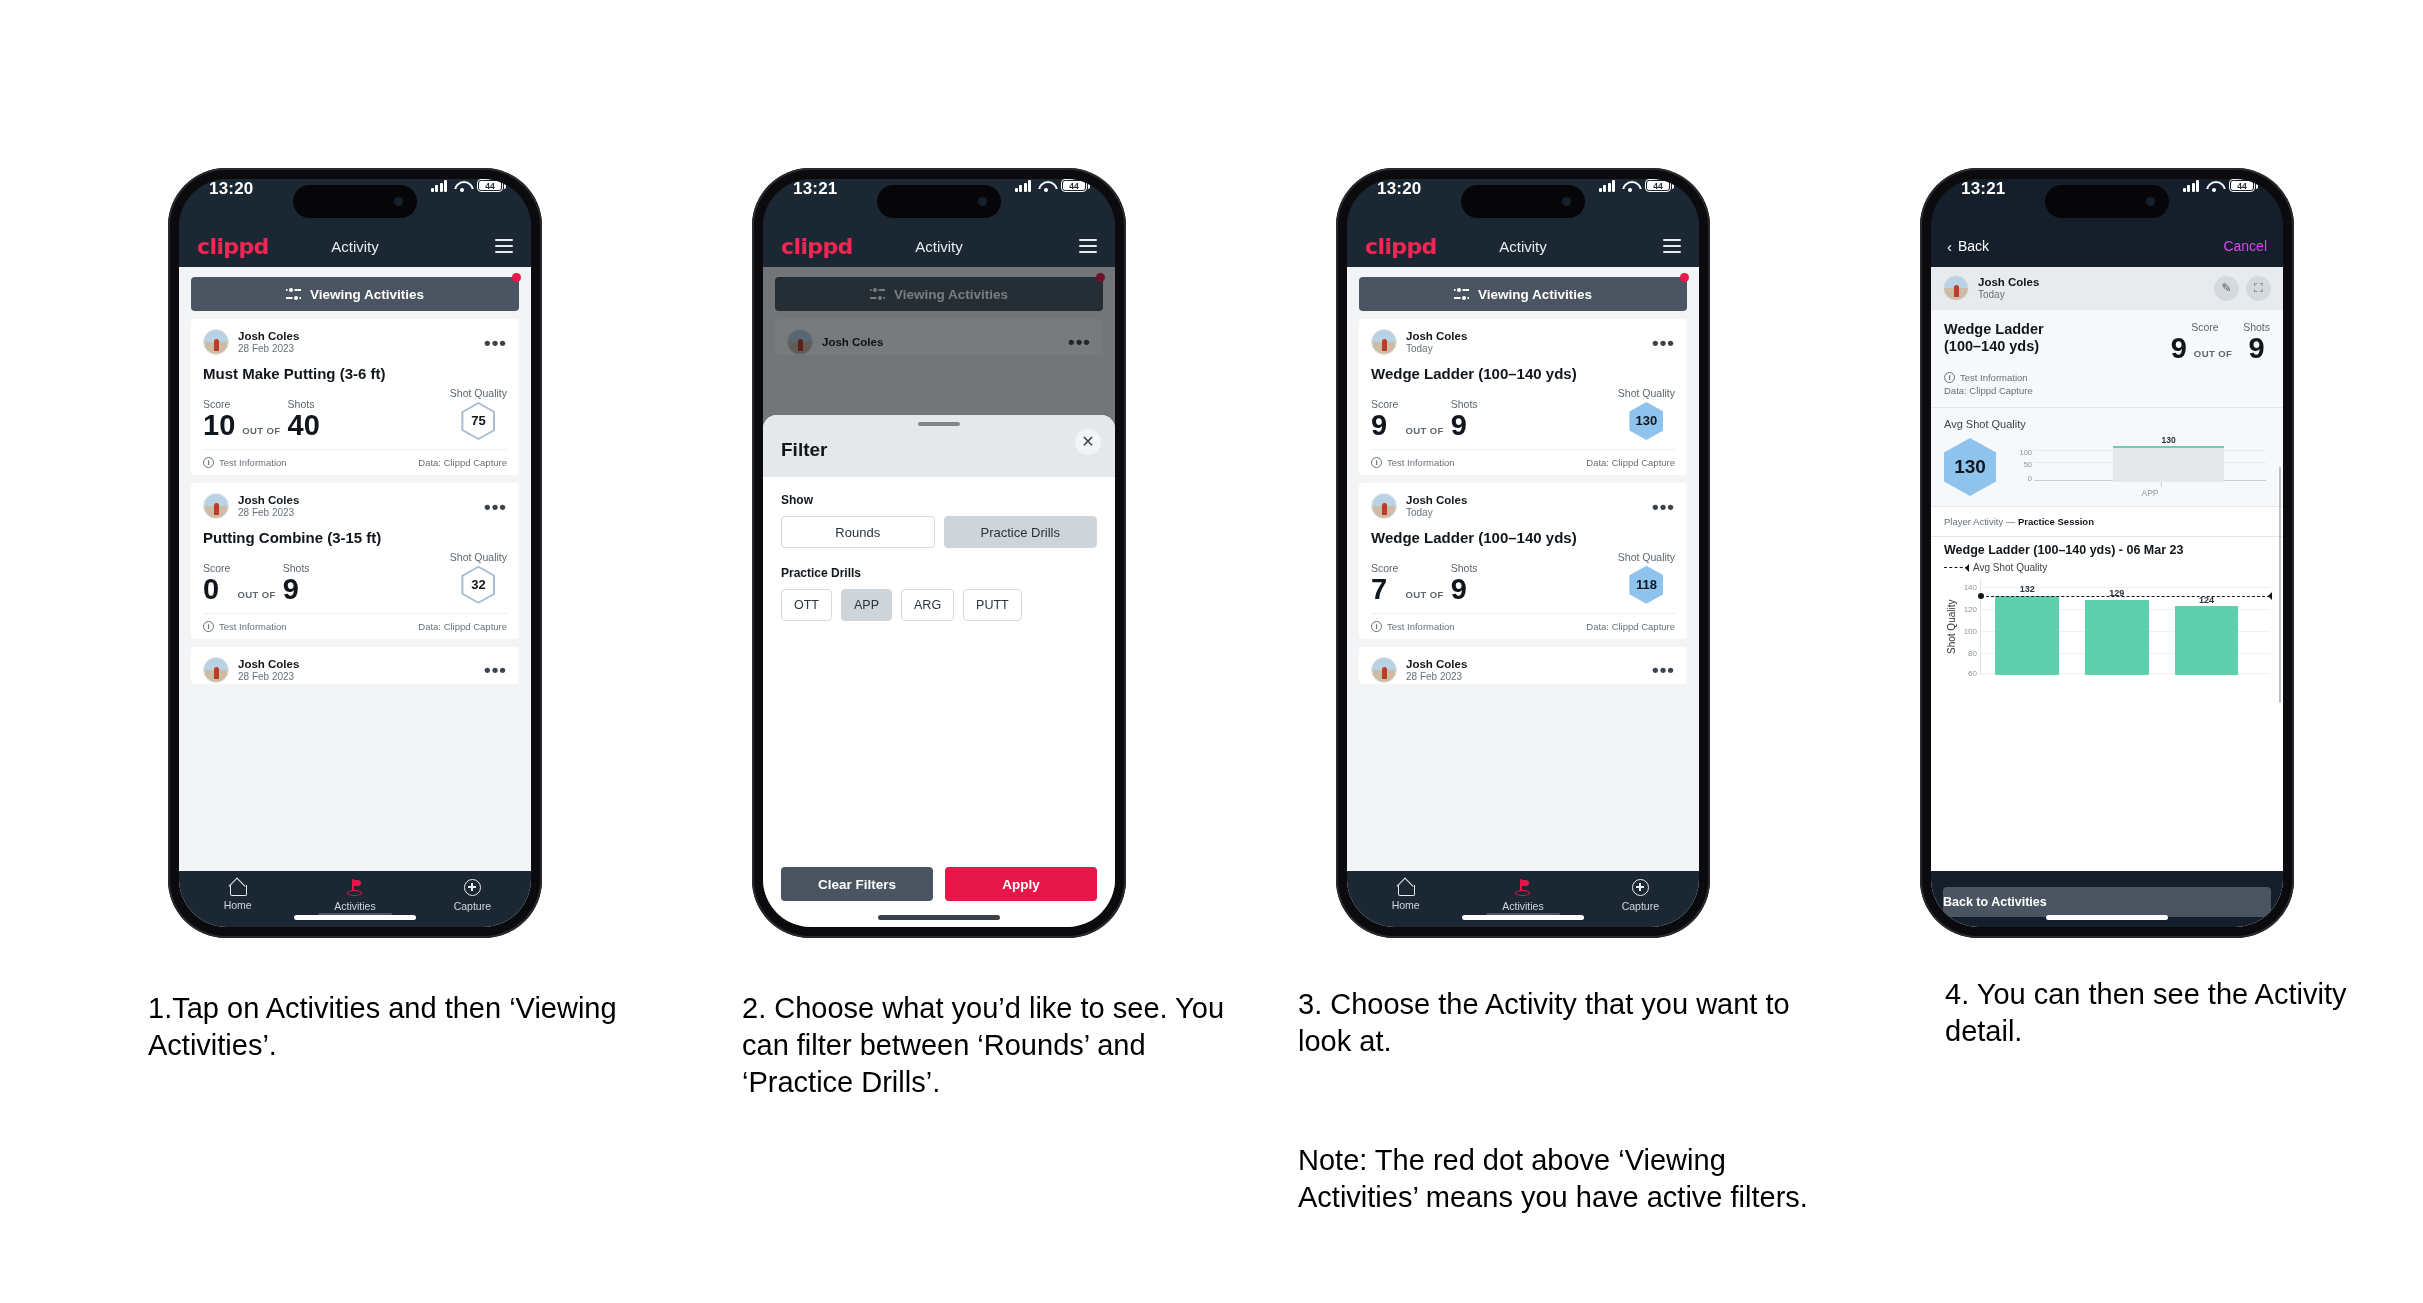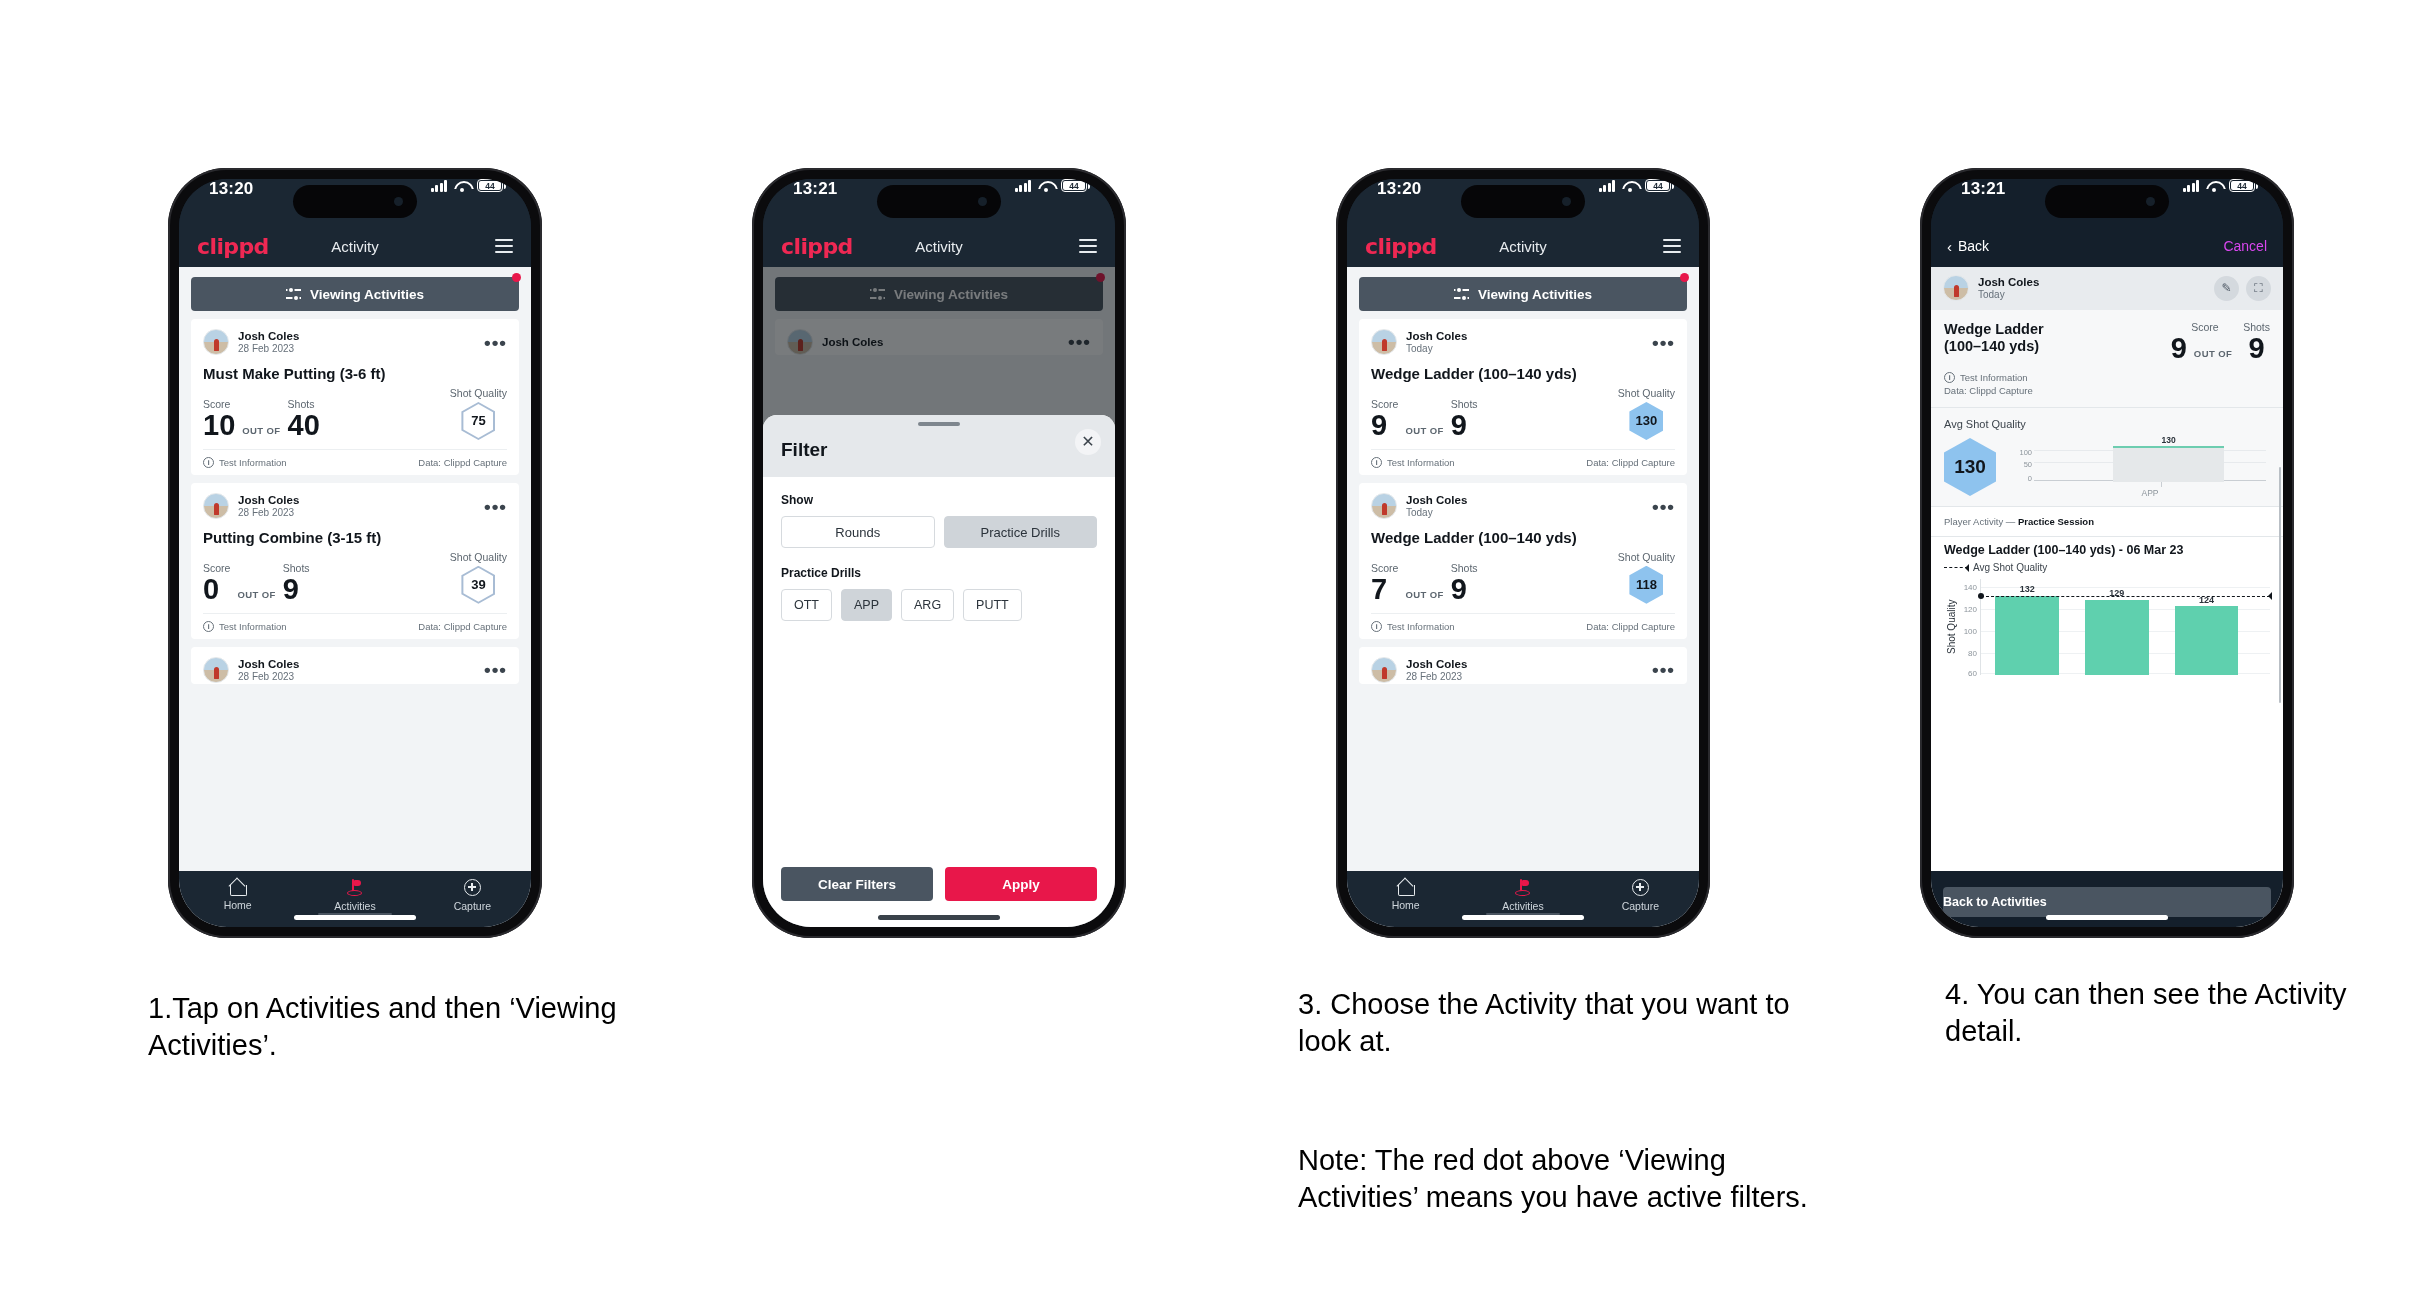--- a/index.html
+++ b/index.html
@@ -331,21 +331,21 @@
                 <div class="stat-big">0</div>
               </div>
               <div class="outof">OUT OF</div>
               <div class="col">
                 <div class="stat-lbl">Shots</div>
                 <div class="stat-big">9</div>
               </div>
               <div class="sq">
                 <div class="stat-lbl">Shot Quality</div>
                 <div class="hexa outline">
-                    <em>39</em>
+                    <em>32</em>
                   </div>
               </div>
             </div>
             <div class="card-foot">
               <span class="info-i">i</span>
               <span>Test Information</span>
               <span class="rt">Data: Clippd Capture</span>
             </div>
           </div>
 
@@ -767,17 +767,18 @@
           <div class="backact">
               <span>Back to Activities</span>
             </div>
           <div class="homebar"></div>
         </div>
       </div>
     </div>
   </div>
 
   <div class="caption" style="left:148px; top:990px; width:520px;">1.Tap on Activities and then ‘Viewing Activities’.</div>
+  <div class="caption" style="left:742px; top:990px; width:490px;">2. Choose what you’d like to see. You can filter between ‘Rounds’ and ‘Practice Drills’.</div>
   <div class="caption" style="left:1298px; top:986px; width:545px;">3. Choose the Activity that you want to look at.</div>
   <div class="caption" style="left:1298px; top:1142px; width:545px;">Note: The red dot above ‘Viewing Activities’ means you have active filters.</div>
   <div class="caption" style="left:1945px; top:976px; width:420px;">4. You can then see the Activity detail.</div>
 
 </div>
 
 </body></html>

